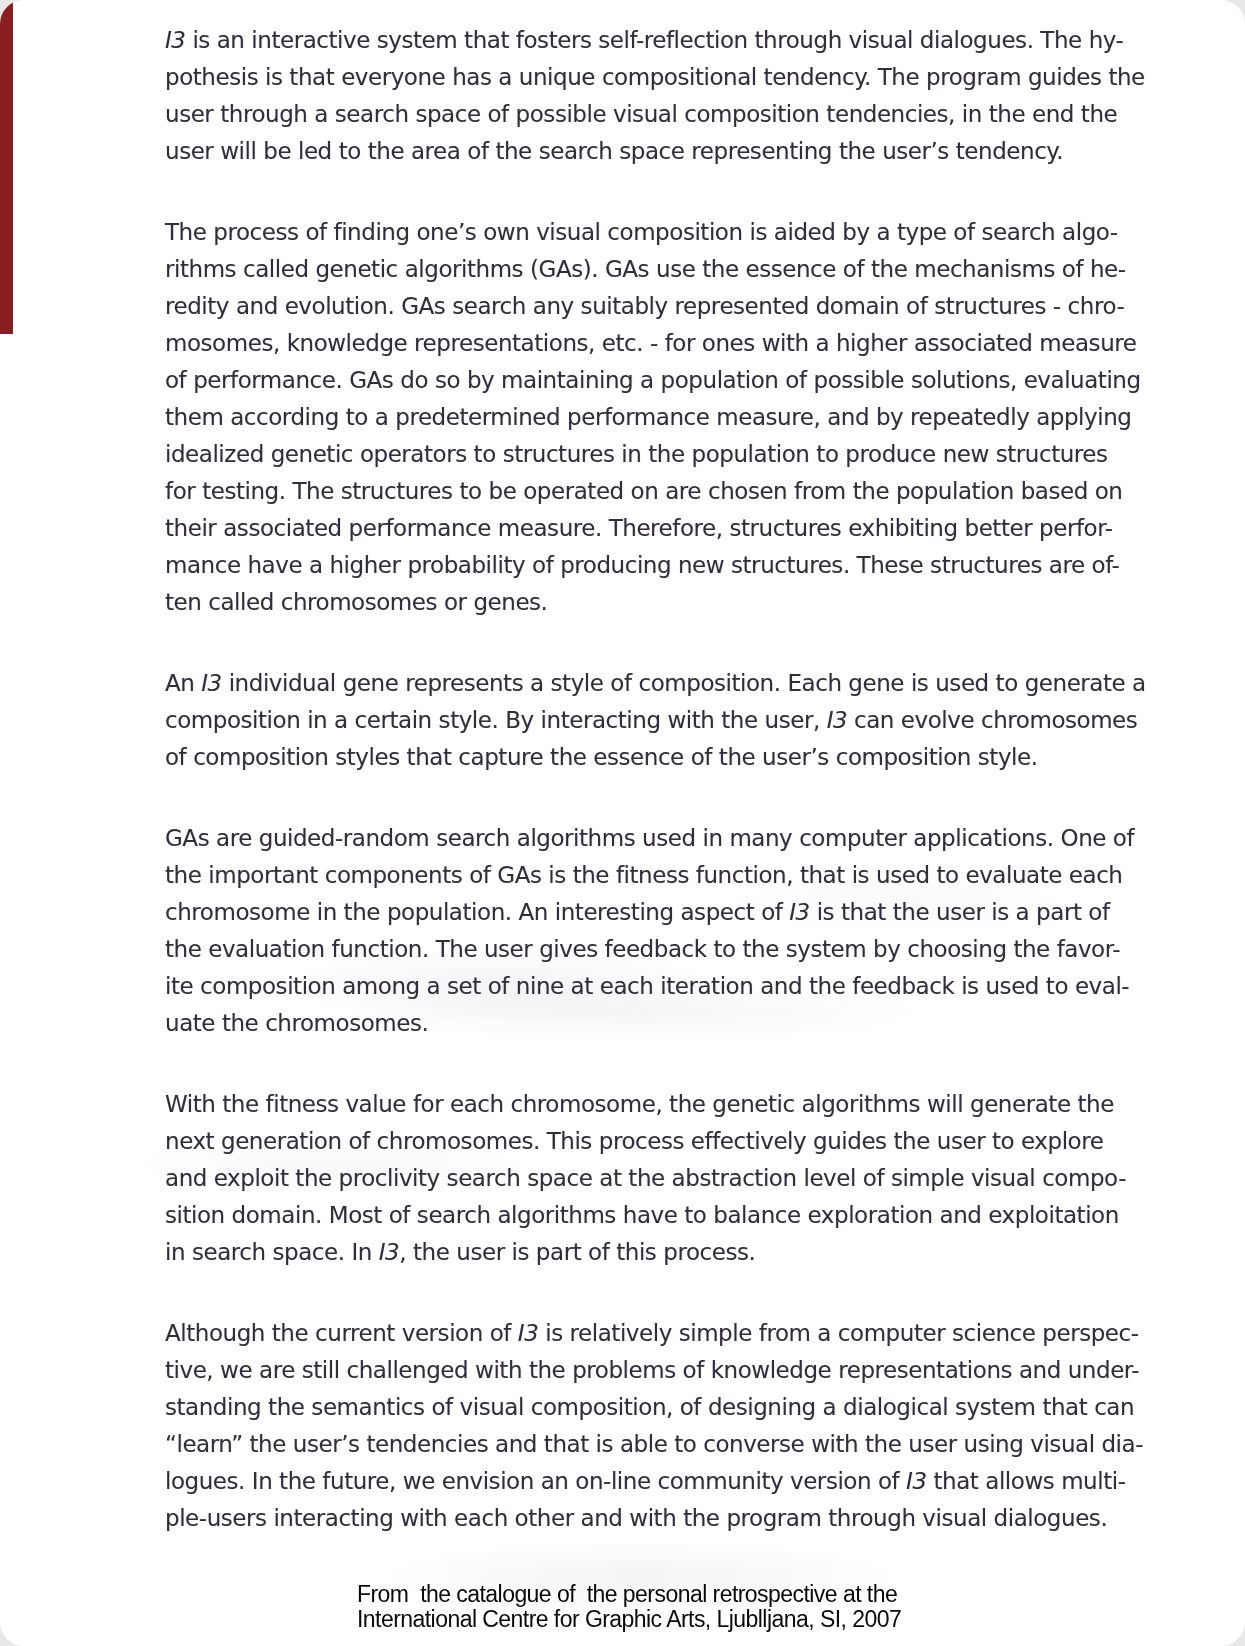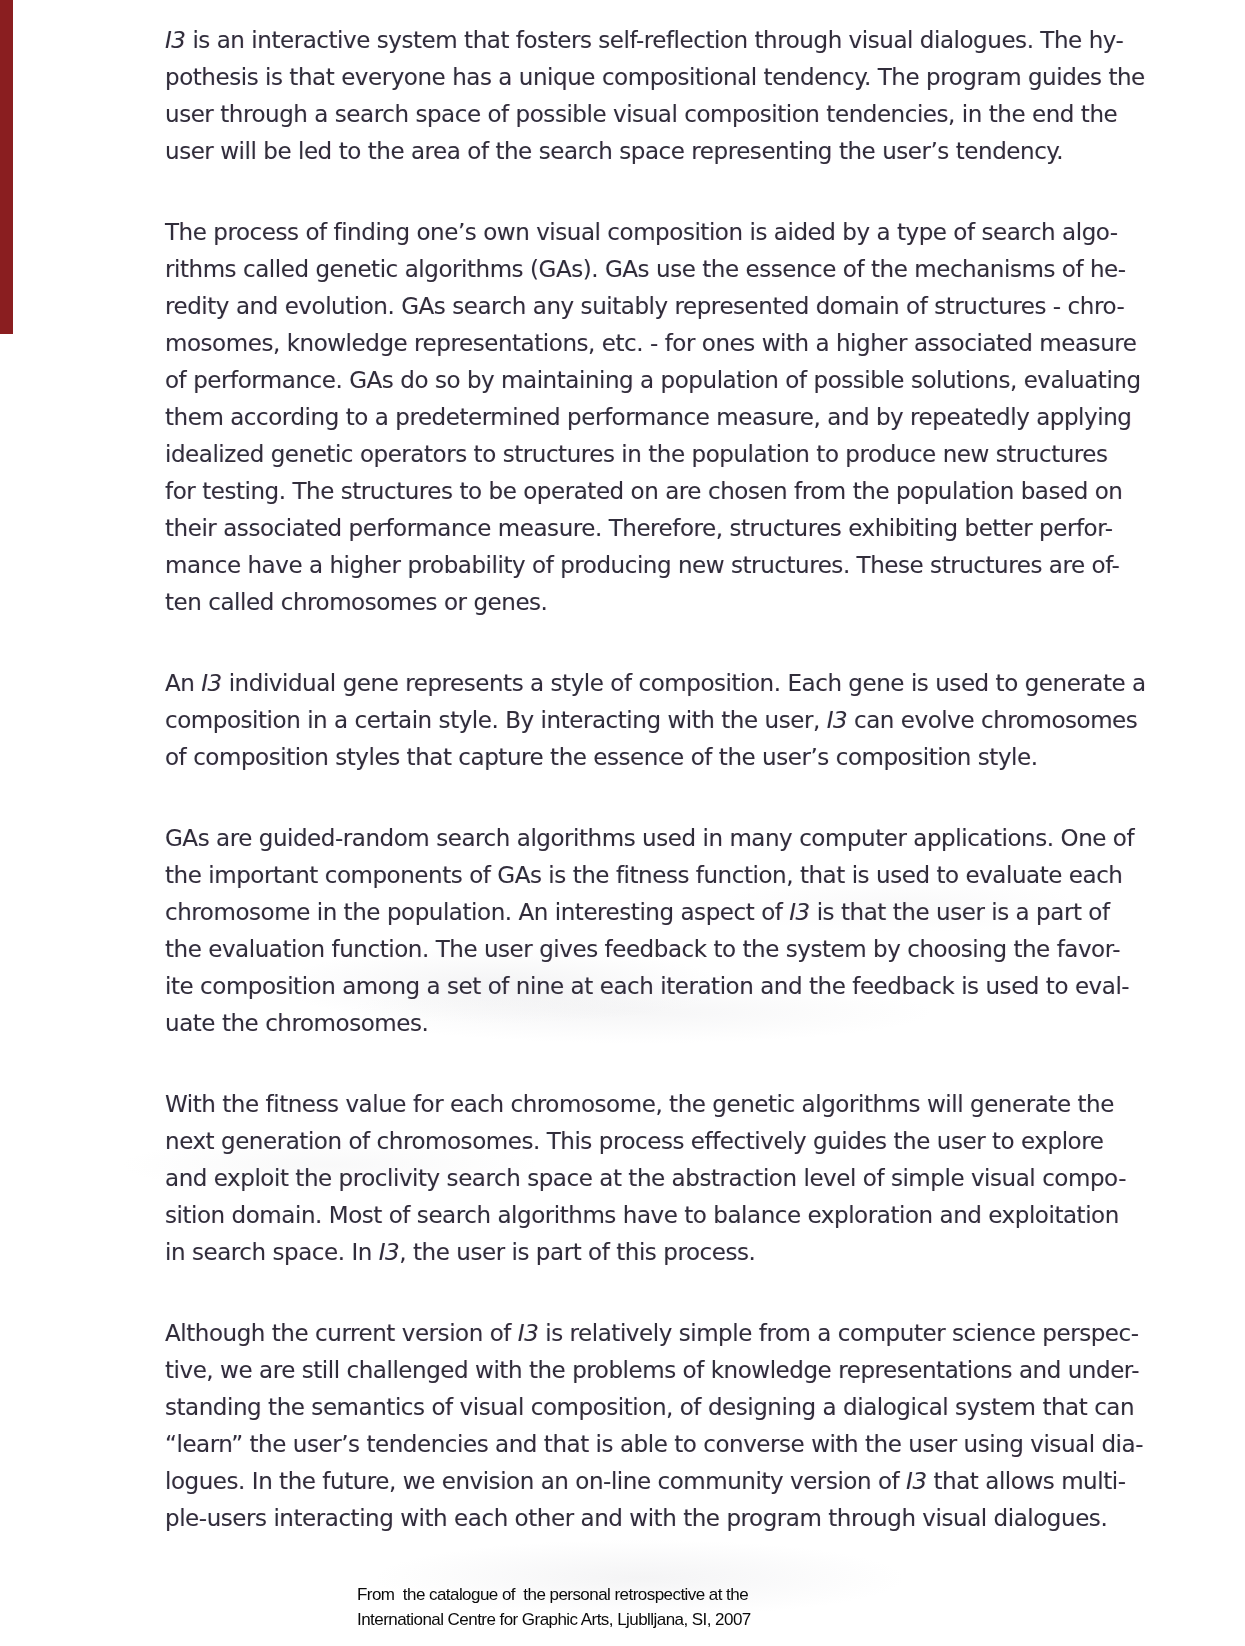--- a/index.html
+++ b/index.html
@@ -9,20 +9,21 @@
     height: 1646px;
     margin: 0 auto;
     overflow: hidden;
     background:
       radial-gradient(ellipse 320px 55px at 500px 985px,  rgba(185,185,192,.16), transparent 70%),
       radial-gradient(ellipse 420px 45px at 640px 1012px, rgba(185,185,192,.13), transparent 70%),
       radial-gradient(ellipse 300px 40px at 330px 1165px, rgba(190,190,196,.10), transparent 70%),
       radial-gradient(ellipse 380px 55px at 640px 1578px, rgba(182,182,190,.15), transparent 70%),
       radial-gradient(ellipse 260px 40px at 900px 905px,  rgba(190,190,196,.10), transparent 70%),
       #ffffff;
+    border-radius: 24px;
   }
   .accent-bar {
     position: absolute;
     left: 0;
     top: 0;
     width: 13px;
     height: 334px;
     background: #8a1e20;
   }
   .text-column {
@@ -48,21 +49,21 @@
     font-weight: bold;
     font-size: 24px;
     letter-spacing: -0.3px;
     color: #25222f;
   }
   .caption {
     position: absolute;
     left: 357px;
     top: 1582px;
     font-family: "Liberation Sans", sans-serif;
-    font-size: 17px;
+    font-size: 23px;
     letter-spacing: -0.55px;
     line-height: 25px;
     color: #0a0a0a;
     white-space: pre;
   }
 </style>
 </head>
 <body>
 
 <div class="page">

